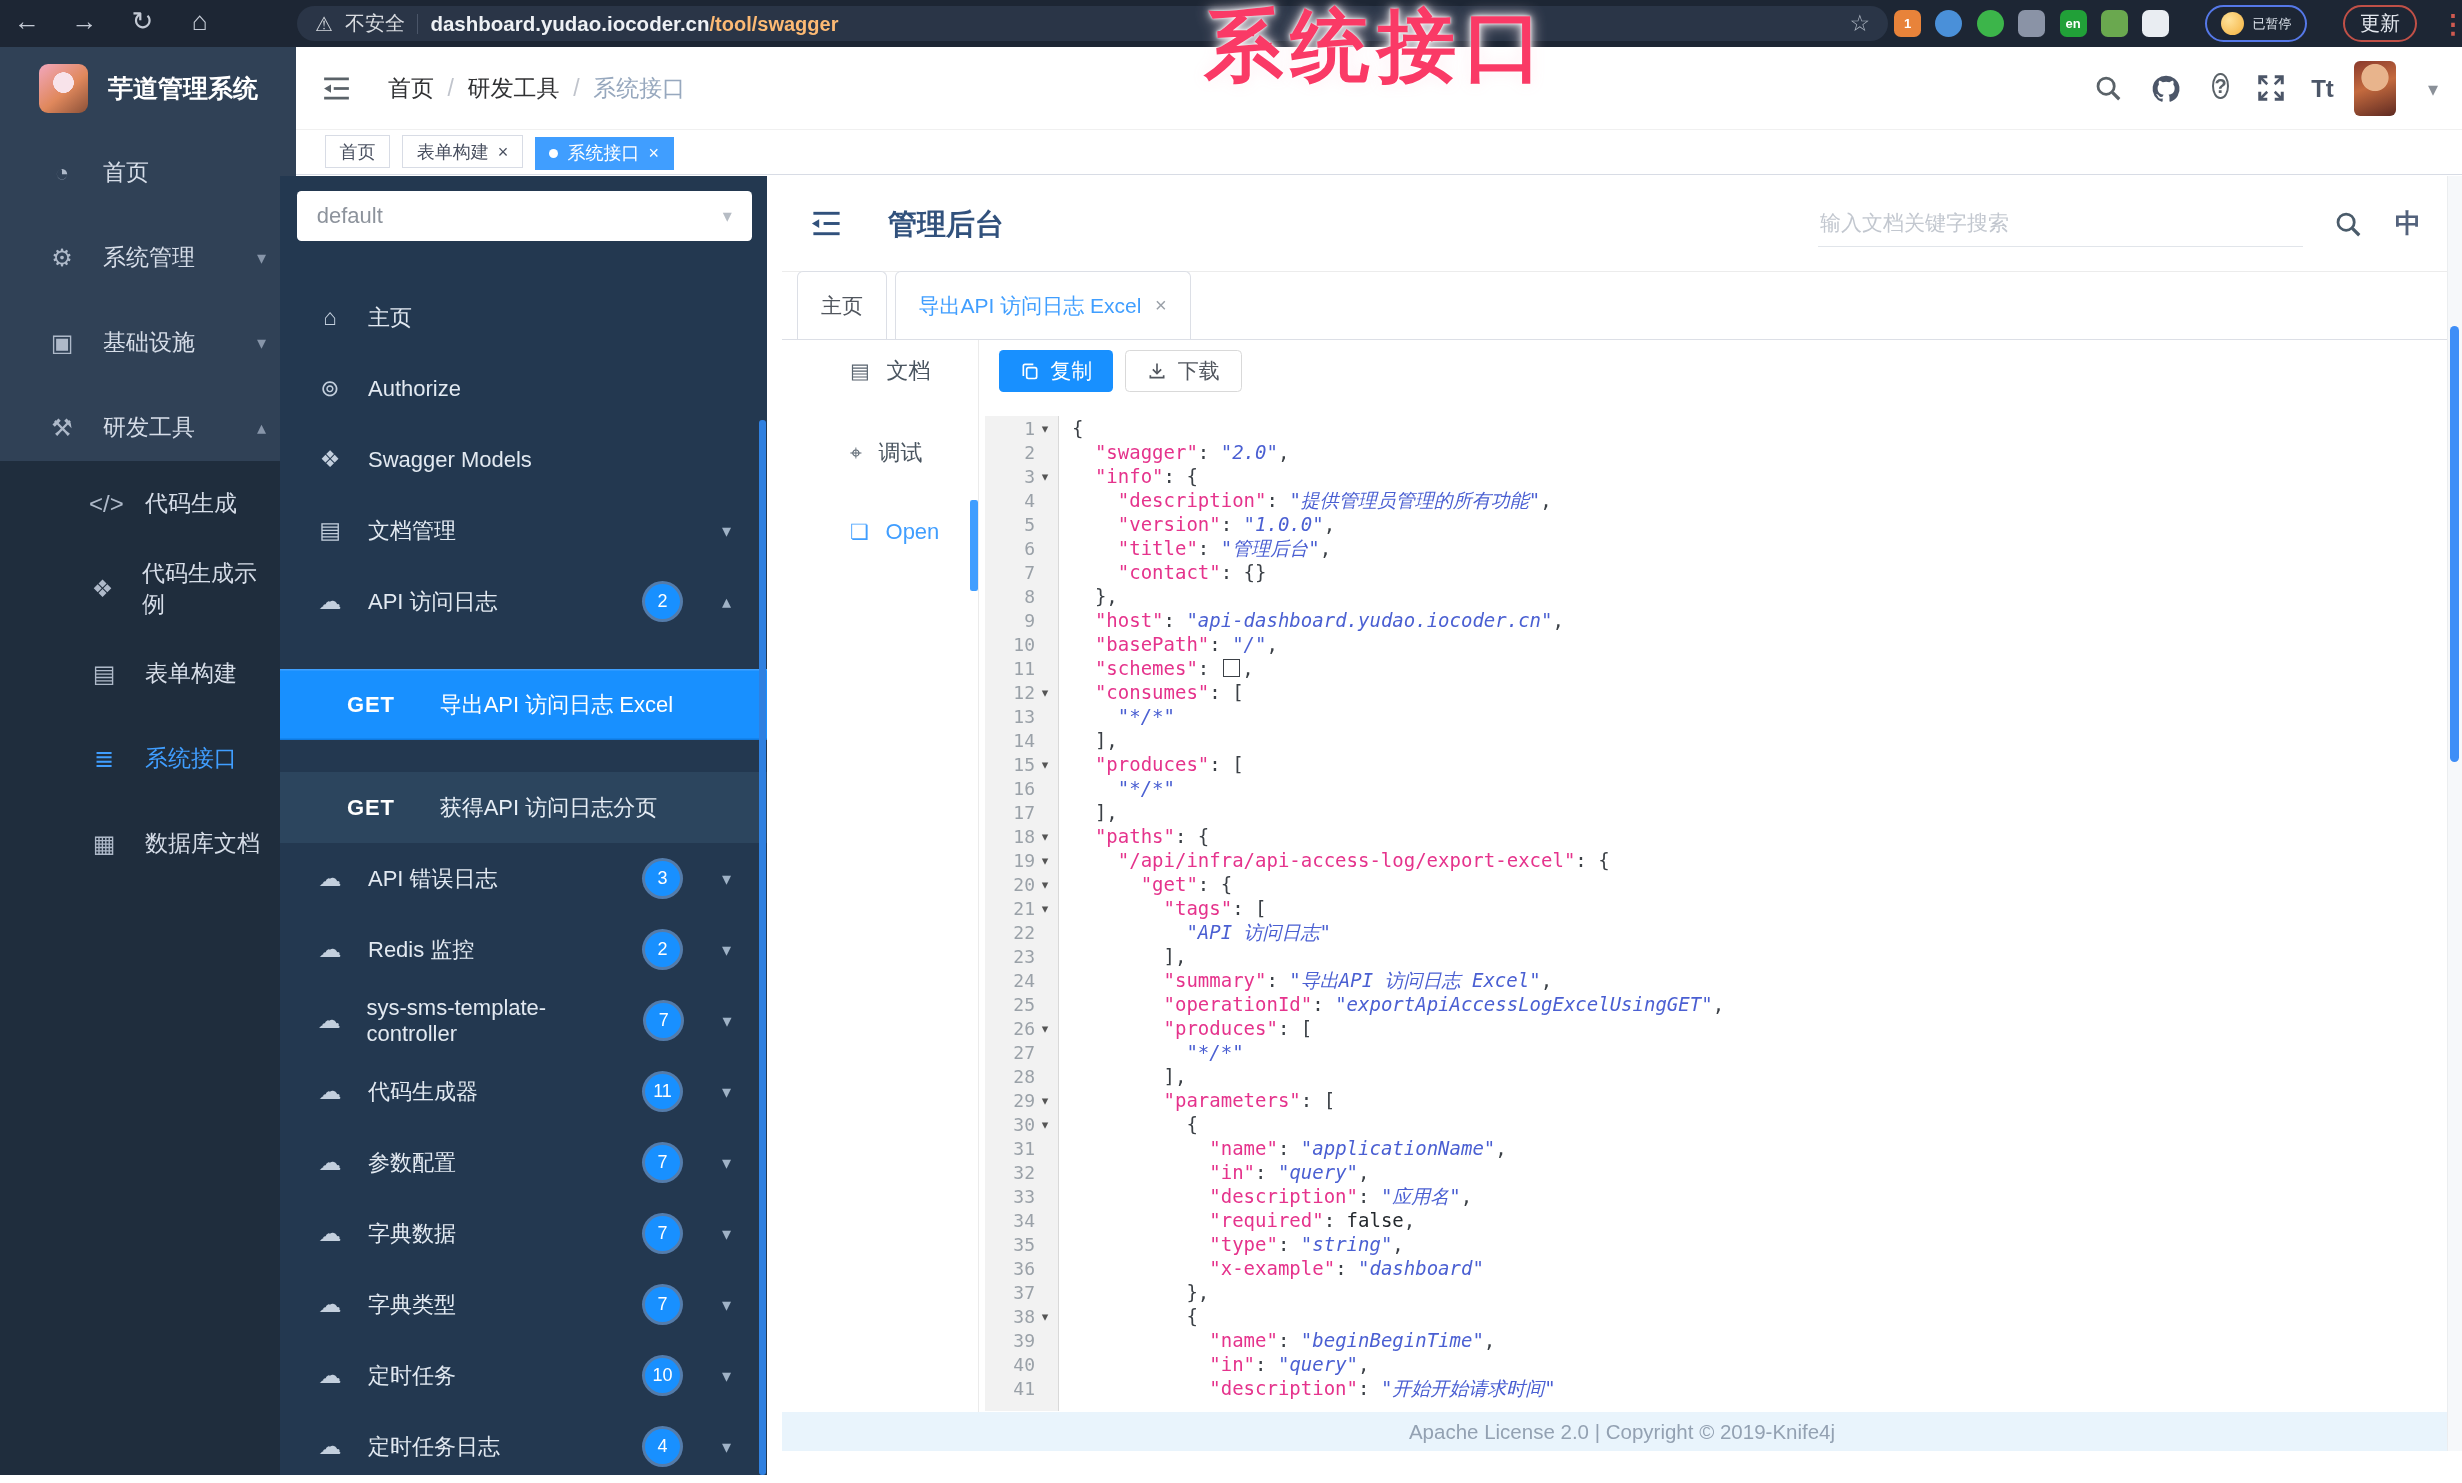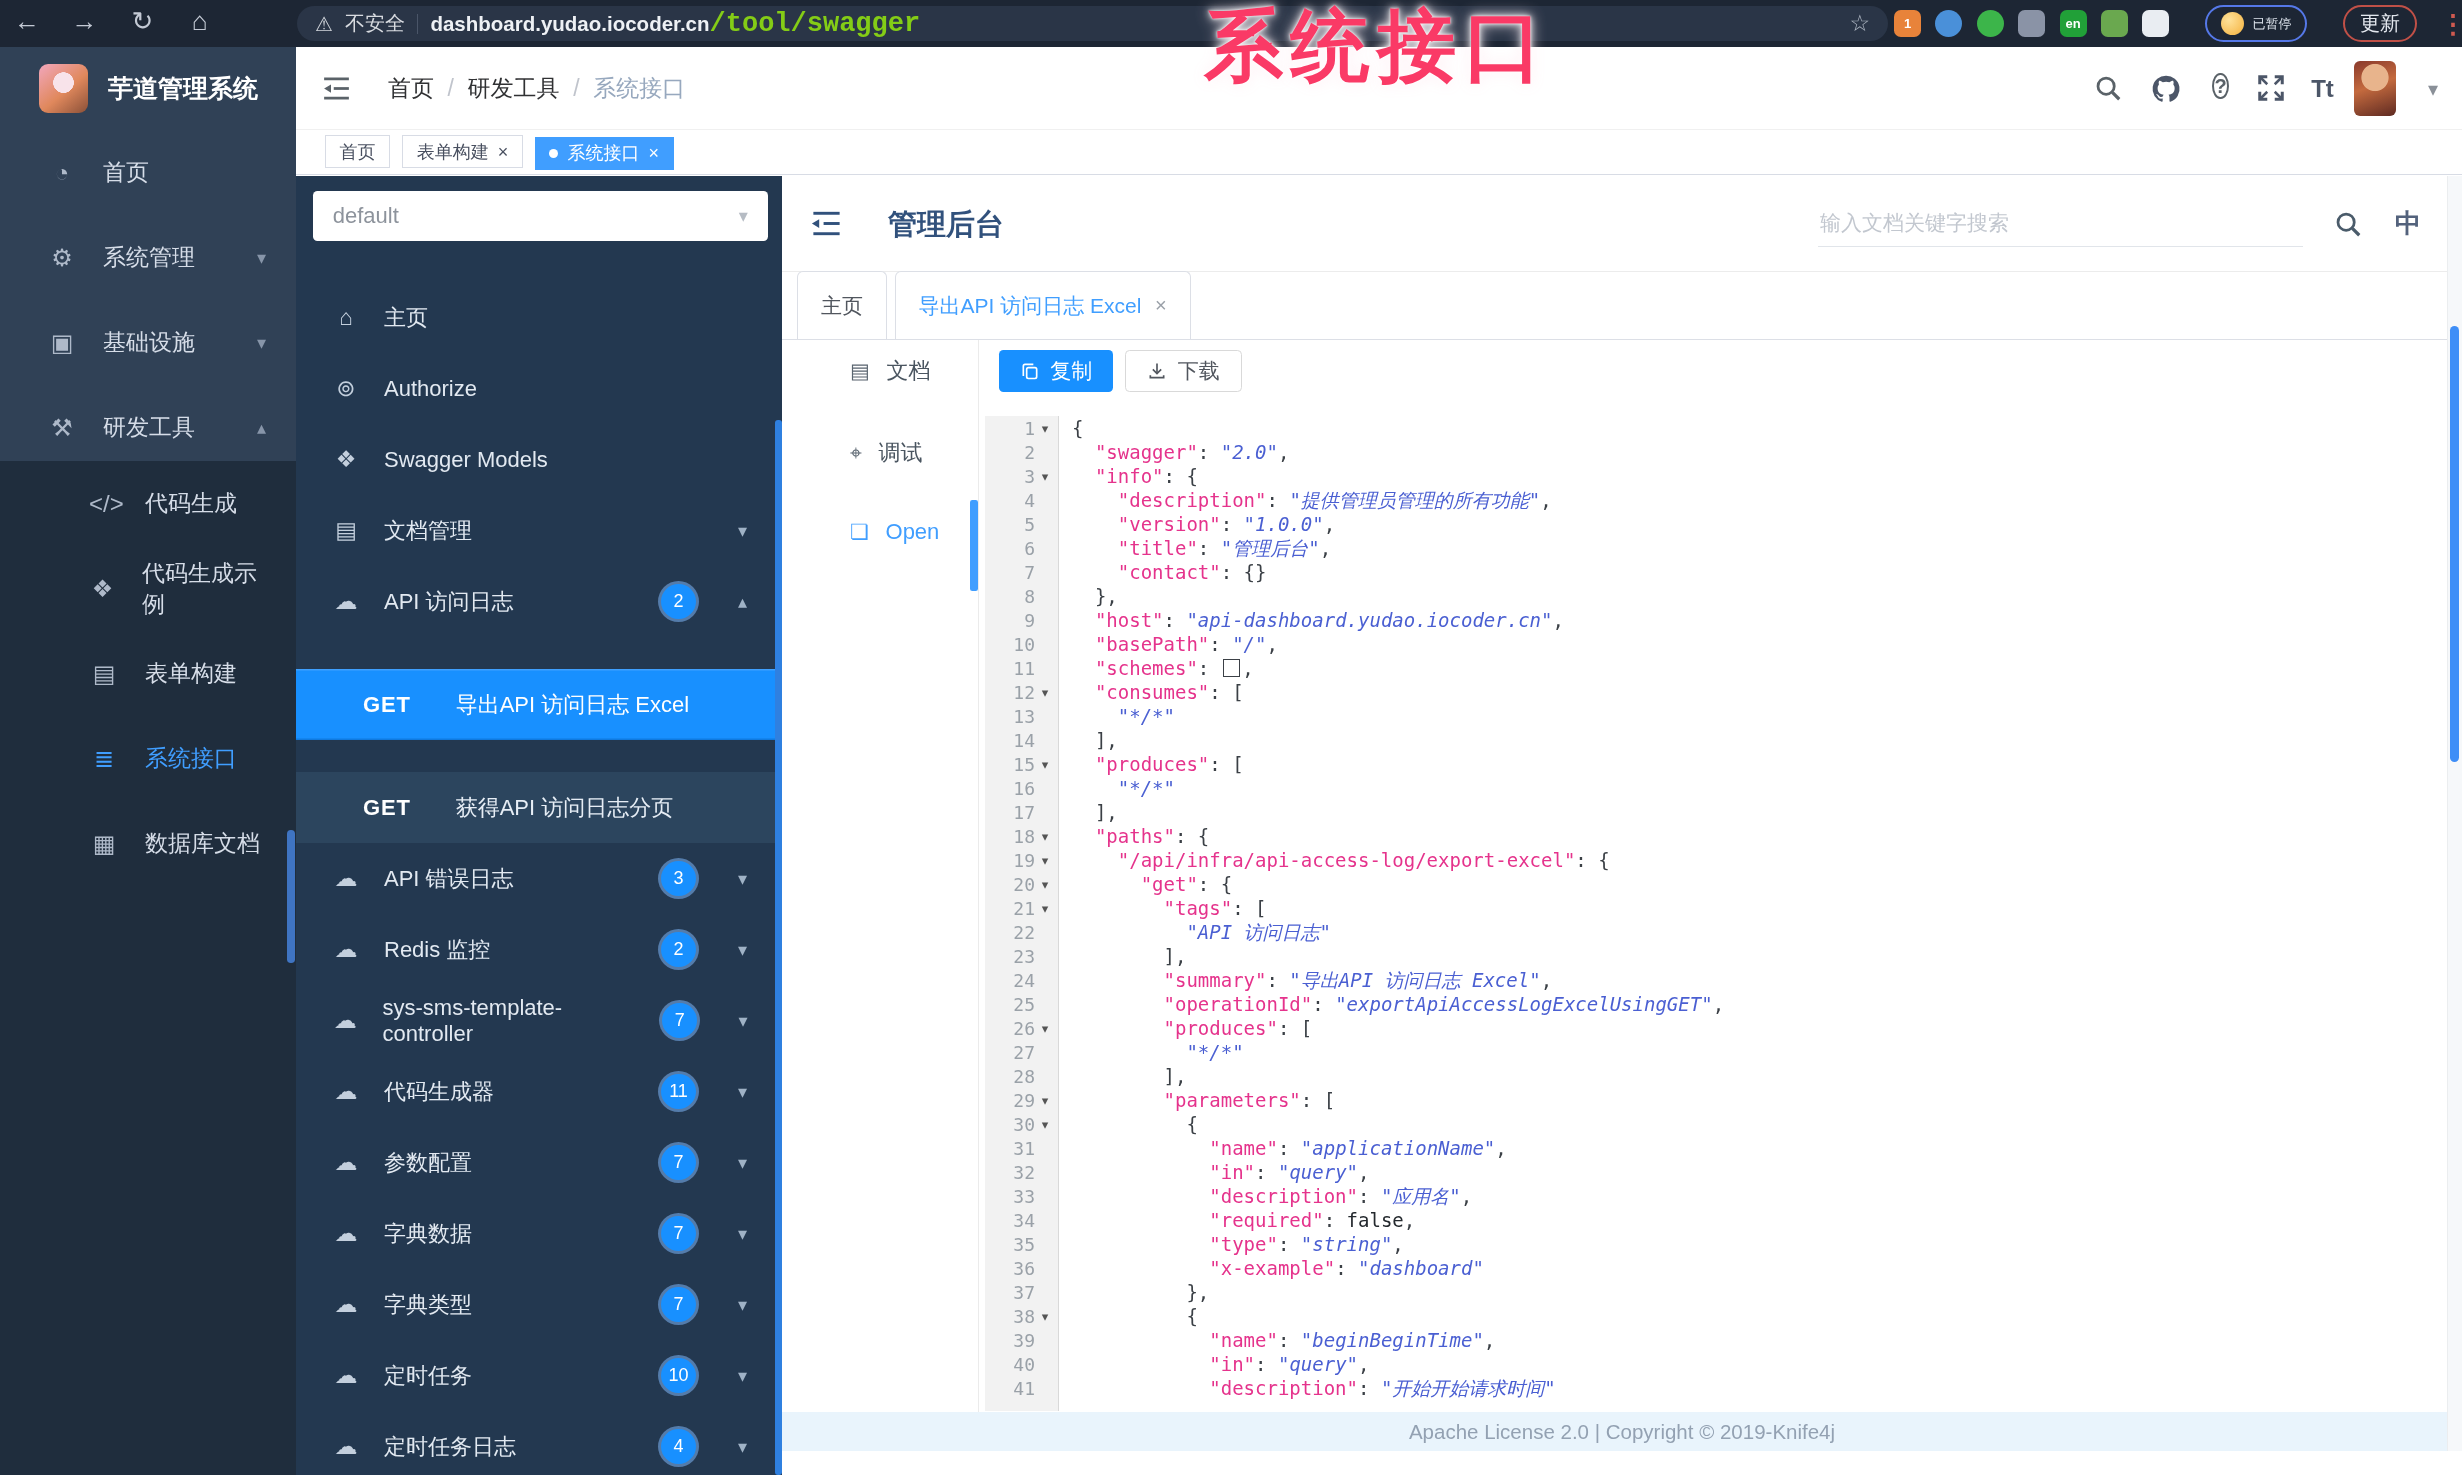--- a/index.html
+++ b/index.html
@@ -8,21 +8,21 @@
 
   
   .browser-bar{position:absolute;left:0;top:0;width:2462px;height:47px;background:#1d2634;}
   .nav-ic{position:absolute;top:6px;font-size:26px;color:#c3c9d4;width:33px;text-align:center;cursor:default;}
   .omnibox{position:absolute;left:297px;top:6px;width:1591px;height:35px;background:#2a3547;
            border-radius:17.4px;display:flex;align-items:center;padding:0 18px;box-sizing:border-box;gap:12px;}
   .omni-warn{color:#d3d7dd;font-size:20px;}
   .omni-sec{color:#d8dbe0;font-size:20px;}
   .omni-sep{width:1.5px;height:20px;background:#4a5568;}
   .omni-host{color:#eef1f5;font-size:20.5px;font-weight:bold;}
-  .omni-path{color:#84cc16;font-size:27px;font-weight:bold;font-family:Liberation Mono, monospace;}
+  .omni-path{color:#fdba74;font-size:20px;font-weight:bold;}
   .omni-star{margin-left:auto;color:#aeb6c2;font-size:23px;}
   .ext-row{position:absolute;left:1894px;top:10px;display:flex;gap:14.4px;}
   .ext{width:27px;height:27px;border-radius:6.8px;display:flex;align-items:center;justify-content:center;
        color:#fff;font-size:13px;font-weight:bold;}
   .paused-pill{position:absolute;left:2205px;top:5.3px;height:33px;border:2.3px solid #5578e8;border-radius:19px;
        display:flex;align-items:center;gap:9px;padding:0 13.6px;color:#dde3ec;font-size:13px;}
   .paused-emoji{width:23px;height:23px;border-radius:50%;background:radial-gradient(circle at 35% 35%,#ffe29a,#f4b13d);}
   .update-pill{position:absolute;left:2343px;top:5.3px;height:33px;border:2.3px solid #c05047;border-radius:19px;
        display:flex;align-items:center;padding:0 15px;color:#e3e7ee;font-size:20px;}
   .kebab{position:absolute;left:2440px;top:9px;font-size:26px;color:#cf5a50;font-weight:bold;}
@@ -62,21 +62,21 @@
   
   .tagbar{position:absolute;left:296px;top:130px;width:2167px;height:45px;background:#fff;
           border-bottom:0.8px solid #d8dce5;box-sizing:border-box;padding-left:29px;}
   .tag{display:inline-flex;align-items:center;gap:9px;height:33px;margin-top:5.3px;margin-right:12px;
        padding:0 13.6px;border:0.8px solid #d8dce5;background:#fff;color:#495060;font-size:18px;box-sizing:border-box;}
   .tag.active{background:#409eff;border-color:#409eff;color:#fff;}
   .tag-dot{width:9px;height:9px;border-radius:50%;background:#fff;}
   .tag-close{font-size:18px;line-height:1;}
 
   
-  .swagger-panel{position:absolute;left:296px;top:176px;width:487px;height:1299px;background:#233850;overflow:hidden;}
+  .swagger-panel{position:absolute;left:280px;top:176px;width:487px;height:1299px;background:#233850;overflow:hidden;}
   .sw-select{position:absolute;left:16.7px;top:15px;width:455px;height:50px;background:#fff;border-radius:4.5px;
              display:flex;align-items:center;padding:0 20px;box-sizing:border-box;font-size:22px;color:#8d939c;}
   .sw-select .chev{margin-left:auto;color:#b6bcc4;font-size:18px;}
   .sw-list{position:absolute;left:0;top:106px;right:0;}
   .sw-item{height:71px;display:flex;align-items:center;padding:0 29px 0 35px;gap:23px;color:#e2e9f1;font-size:22px;}
   .sw-ic{font-size:23px;color:#c3cfdd;width:30px;text-align:center;}
   .sw-badge{min-width:35px;height:35px;border-radius:18px;background:#1890ff;color:#fff;font-size:18px;
             display:flex;align-items:center;justify-content:center;box-shadow:0 0 0 3px rgba(125,180,245,.55);
             box-sizing:border-box;padding:0 4.5px;margin-left:auto;}
   .sw-chev{color:#9fb2c6;font-size:18px;margin-left:12px;width:23px;text-align:center;}

